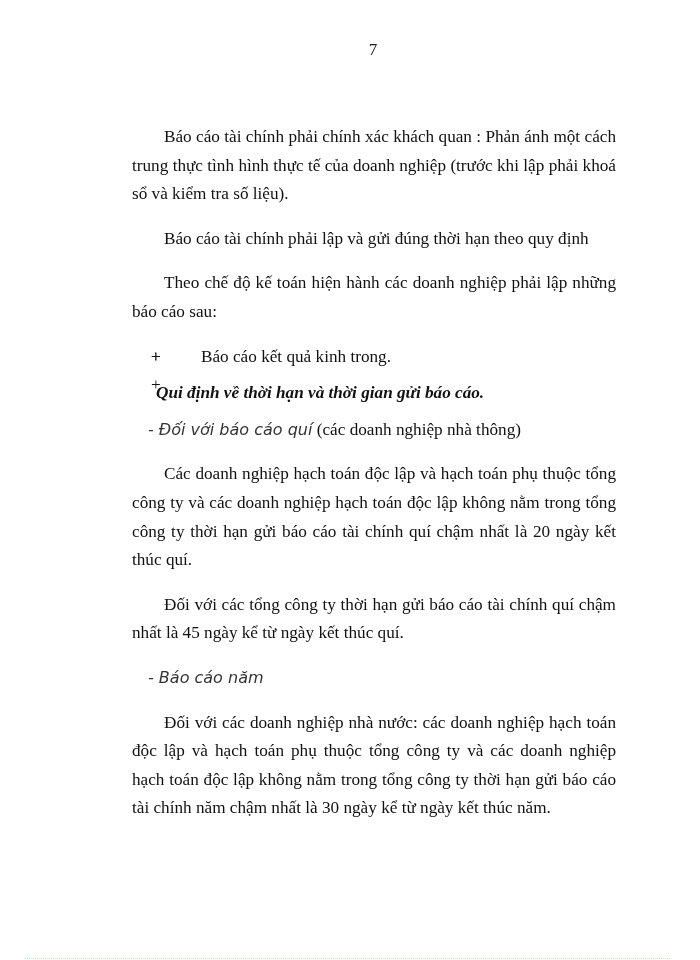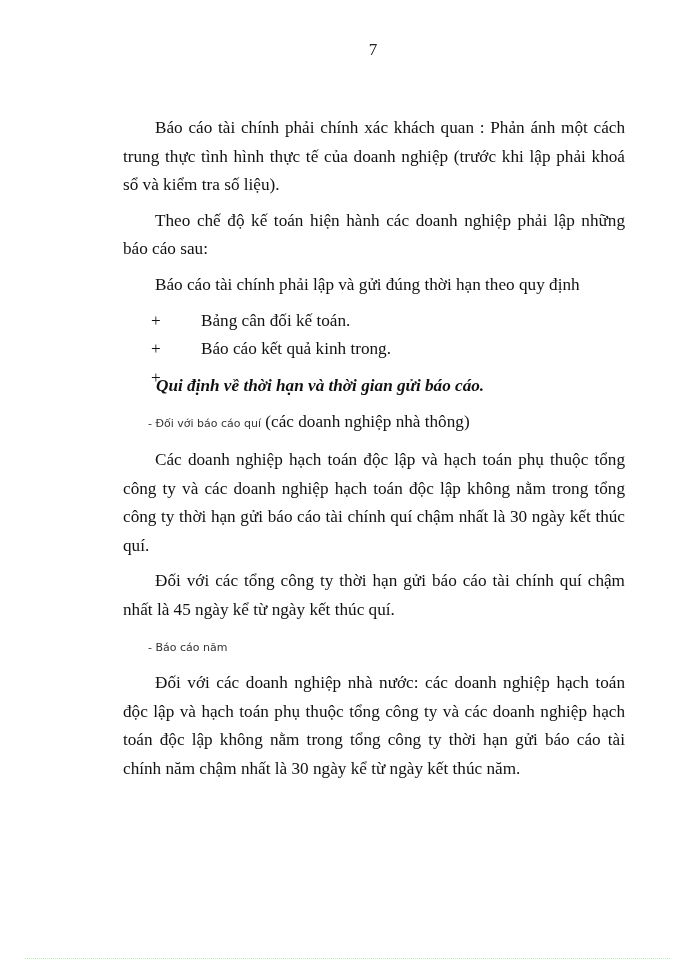--- a/index.html
+++ b/index.html
@@ -8,68 +8,67 @@
       font-family: "Liberation Serif", "DejaVu Serif", serif; color: #111111;
     }
     .page-number {
       position: absolute; top: 40px; left: 0; width: 746px; text-align: center;
       font-size: 17px; color: #222;
     }
     .content {
       position: absolute; top: 107px; left: 116px; width: 516px;
       font-size: 17.2px; line-height: 28.6px; text-align: justify;
     }
-    .p { margin: 7px; }
+    .p { margin: 16px; }
     .indent { text-indent: 32px; }
     .list-item { position: relative; padding-left: 85px; margin: 0; }
     .list-item .plus { position: absolute; left: 35px; top: 0; }
     .list-item.wrap { padding-left: 0; text-indent: 85px; }
     .list-item.wrap .plus { text-indent: 0; }
     .heading { margin: 8px; padding-left: 32px; font-weight: bold; font-style: italic; }
     .sub-label { margin: 0; padding-left: 32px; }
     .sans-italic {
-      font-family: "DejaVu Sans", "Liberation Sans", sans-serif; 
-      font-size: 11px; color: #333; font-weight: normal;
+      font-family: "DejaVu Sans", "Liberation Sans", sans-serif; font-style: italic;
+      font-size: 16px; color: #333; font-weight: normal;
     }
     .last { text-align-last: justify; }
     .dotted-line {
       position: absolute; left: 25px; right: 30px; top: 958px; height: 0;
       border-top: 1px dotted #b8f0b8;
     }
   </style>
 </head>
 <body>
 
 <div class="page-number">7</div>
 
 <div class="content">
   <p class="p indent">Báo cáo tài chính phải chính xác khách quan : Phản ánh một cách trung thực tình hình thực tế của doanh nghiệp (trước khi lập phải khoá sổ và kiểm tra số liệu).</p>
+  <p class="p indent">Báo cáo tài chính phải lập và gửi đúng thời hạn theo quy định</p>
   <p class="p indent">Theo chế độ kế toán hiện hành các doanh nghiệp phải lập những báo cáo sau:</p>
-  <p class="p indent">Báo cáo tài chính phải lập và gửi đúng thời hạn theo quy định</p>
 
   <div>
     <p class="list-item">
       <span class="plus">+</span>
-      <span>Bảng cân đối kế toán.</span>
     </p>
     <p class="list-item">
       <span class="plus">+</span>
       <span>Báo cáo kết quả kinh trong.</span>
     </p>
     <p class="list-item wrap">
       <span class="plus" style="left:35px;">+</span>
     </p>
   </div>
 
   <p class="heading">Qui định về thời hạn và thời gian gửi báo cáo.</p>
 
   <p class="sub-label">
     <span class="sans-italic">- Đối với báo cáo quí</span><span> (các doanh nghiệp nhà thông)</span>
   </p>
-  <p class="p indent">Các doanh nghiệp hạch toán độc lập và hạch toán phụ thuộc tổng công ty và các doanh nghiệp hạch toán độc lập không nằm trong tổng công ty thời hạn gửi báo cáo tài chính quí chậm nhất là 30 ngày kết thúc quí.</p>
+  <p class="p indent">Các doanh nghiệp hạch toán độc lập và hạch toán phụ thuộc tổng công ty và các doanh nghiệp hạch toán độc lập không nằm trong tổng công ty thời hạn gửi báo cáo tài chính quí chậm nhất là 20 ngày kết thúc quí.</p>
   <p class="p indent">Đối với các tổng công ty thời hạn gửi báo cáo tài chính quí chậm nhất là 45 ngày kể từ ngày kết thúc quí.</p>
 
   <p class="sub-label">
     <span class="sans-italic">- Báo cáo năm</span>
   </p>
   <p class="p indent">Đối với các doanh nghiệp nhà nước: các doanh nghiệp hạch toán độc lập và hạch toán phụ thuộc tổng công ty và các doanh nghiệp hạch toán độc lập không nằm trong tổng công ty thời hạn gửi báo cáo tài chính năm chậm nhất là 30 ngày kể từ ngày kết thúc năm.</p>
 </div>
 
 <div class="dotted-line"></div>
 

